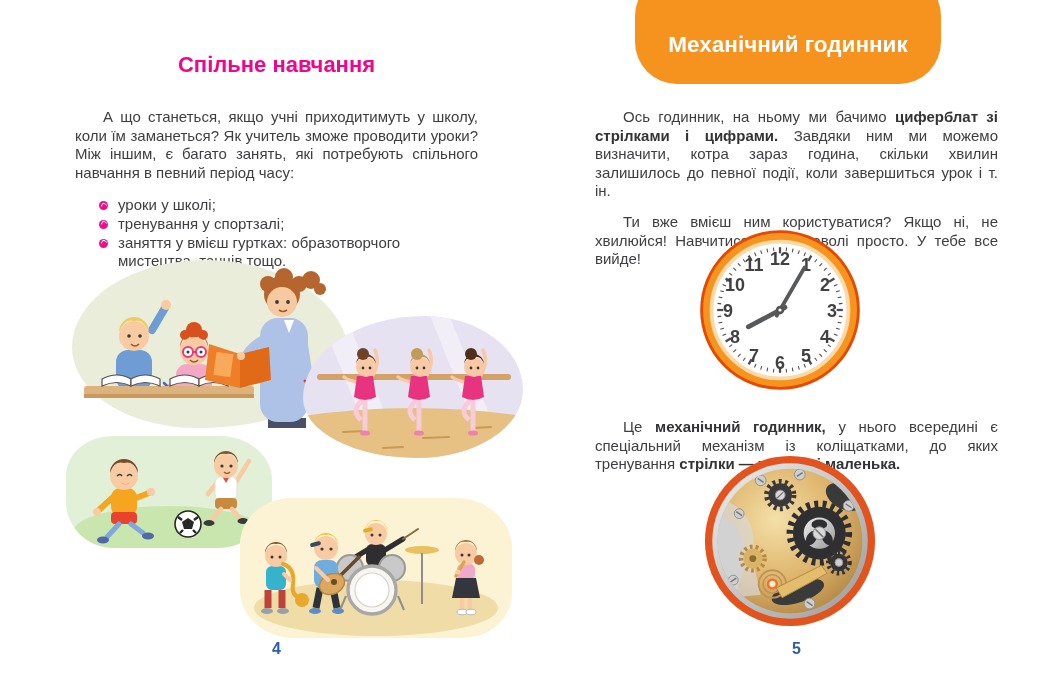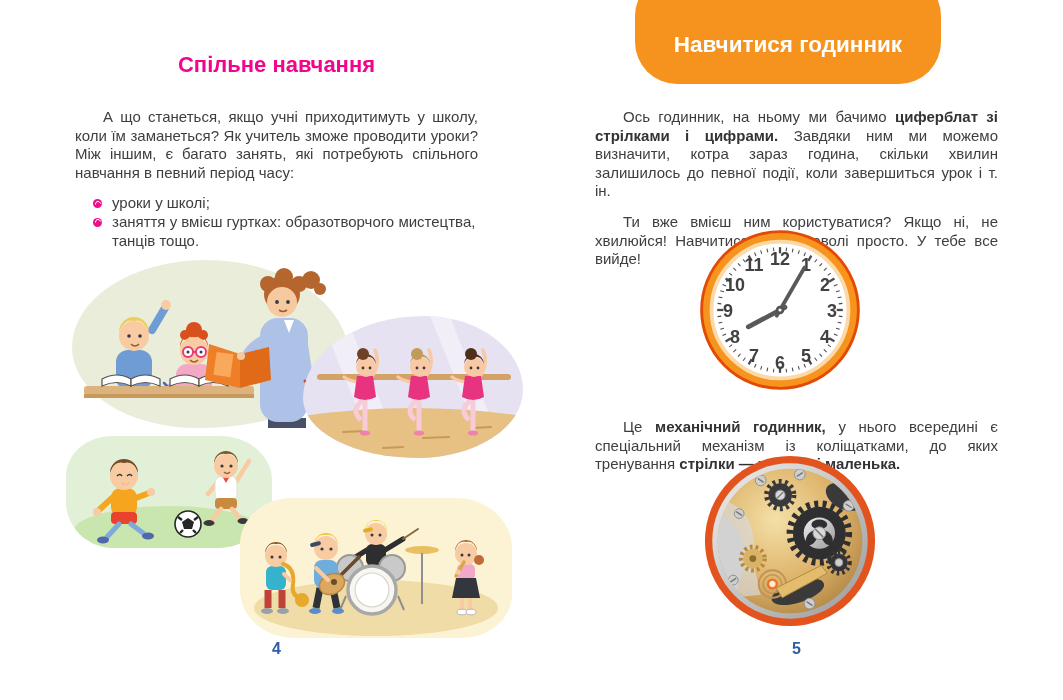--- a/index.html
+++ b/index.html
@@ -17,21 +17,21 @@
     position:absolute;left:63px;top:52px;width:427px;
     text-align:center;font-size:22px;font-weight:bold;color:#f2058a;
   }
   .text-col{position:absolute;left:63px;width:427px;font-size:15px;line-height:18.6px;}
   .text-col p{margin:12px;text-align:justify;text-indent:28px;}
   .text-col p b{font-weight:bold;color:#333335;}
   #left-text{top:96px;}
   #right-text-1{left:52px;top:96px;}
   #right-text-2{left:52px;top:406px;}
 
-  ul.bullet-list{list-style:none;margin:8px;padding:0 0 0 22px;}
+  ul.bullet-list{list-style:none;margin:14px;padding:0 0 0 22px;}
   ul.bullet-list li{position:relative;padding-left:19px;}
   .bullet-dot{
     position:absolute;left:0;top:5px;width:9px;height:9px;border-radius:50%;
     background:#ee0e8c;
   }
   .bullet-dot::after{
     content:"";position:absolute;left:1.5px;top:1.5px;width:4px;height:4px;
     border:1.4px solid transparent;border-top-color:#fff;border-left-color:#fff;
     border-radius:50%;transform:rotate(35deg);
   }
@@ -75,20 +75,24 @@
 <div class="page" id="page-left">
 
   <div class="page-title-left">Спільне навчання</div>
 
   <div class="text-col" id="left-text">
     <p>А що станеться, якщо учні приходитимуть у школу, коли їм заманеться? Як учитель зможе проводити уроки? Між іншим, є багато занять, які потребують спільного навчання в певний період часу:</p>
     <ul class="bullet-list">
       <li>
         <span class="bullet-dot"></span>
         <span>уроки у школі;</span>
+      </li>
+      <li>
+        <span class="bullet-dot"></span>
+        <span>тренування у спортзалі;</span>
       </li>
       <li>
         <span class="bullet-dot"></span>
         <span>заняття у вмієш гуртках: образотворчого мистецтва, танців тощо.</span>
       </li>
     </ul>
   </div>
 
   <div class="illus" id="illus-classroom">
     <svg width="277" height="168" viewBox="0 0 277 168">
@@ -333,21 +337,21 @@
       </g>
     </svg>
   </div>
 
   <div class="page-number" id="page-num-left">4</div>
 </div>
 
 <div class="page" id="page-right">
 
   <div class="banner">
-    <div class="banner-title">Навчитися годинник</div>
+    <div class="banner-title">Механічний годинник</div>
   </div>
 
   <div class="text-col" id="right-text-1">
     <p><span>Ось годинник, на ньому ми бачимо </span><b>циферблат зі стрілками і цифрами.</b><span> Завдяки ним ми можемо визначити, котра зараз година, скільки хвилин залишилось до певної події, коли завершиться урок і т. ін.</span></p>
     <p>Ти вже вмієш ним користуватися? Якщо ні, не хвилюйся! Навчитися цього доволі просто. У тебе все вийде!</p>
   </div>
 
   <div id="clock-figure">
     <svg width="170" height="170" viewBox="-90 -90 180 180">
       <circle r="83" fill="#f7941d" stroke="#e24a05" stroke-width="3"></circle>

